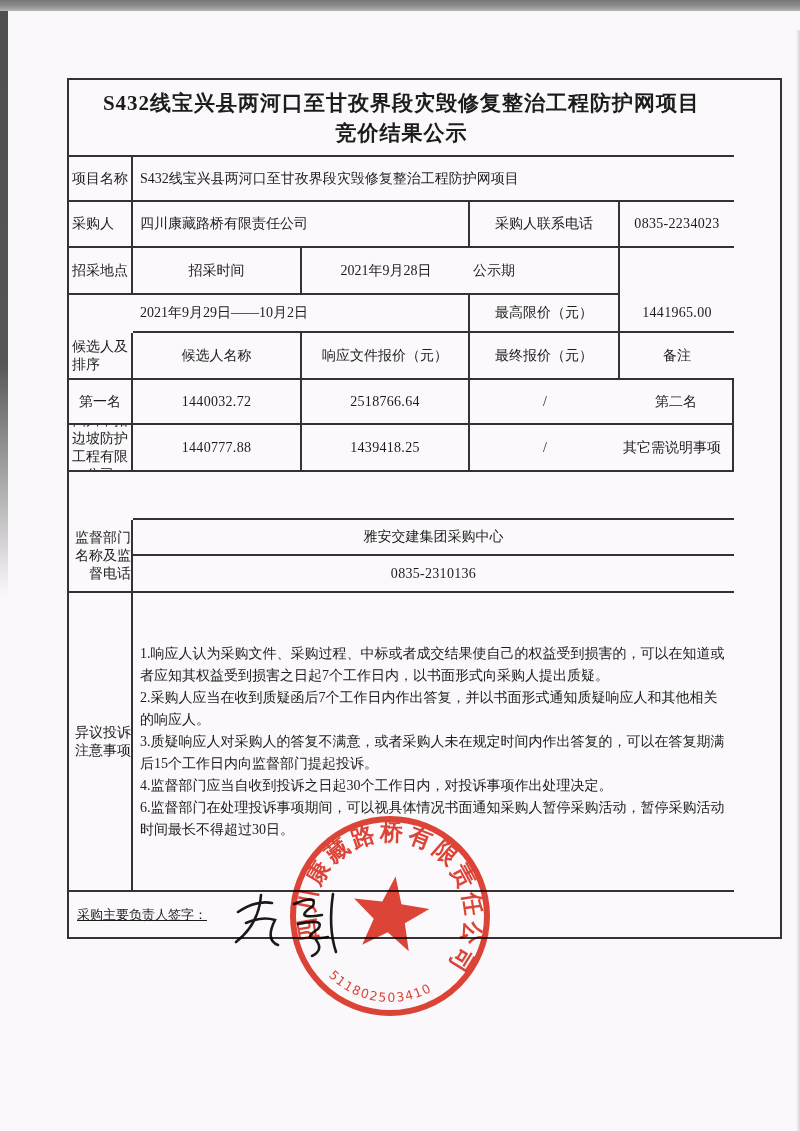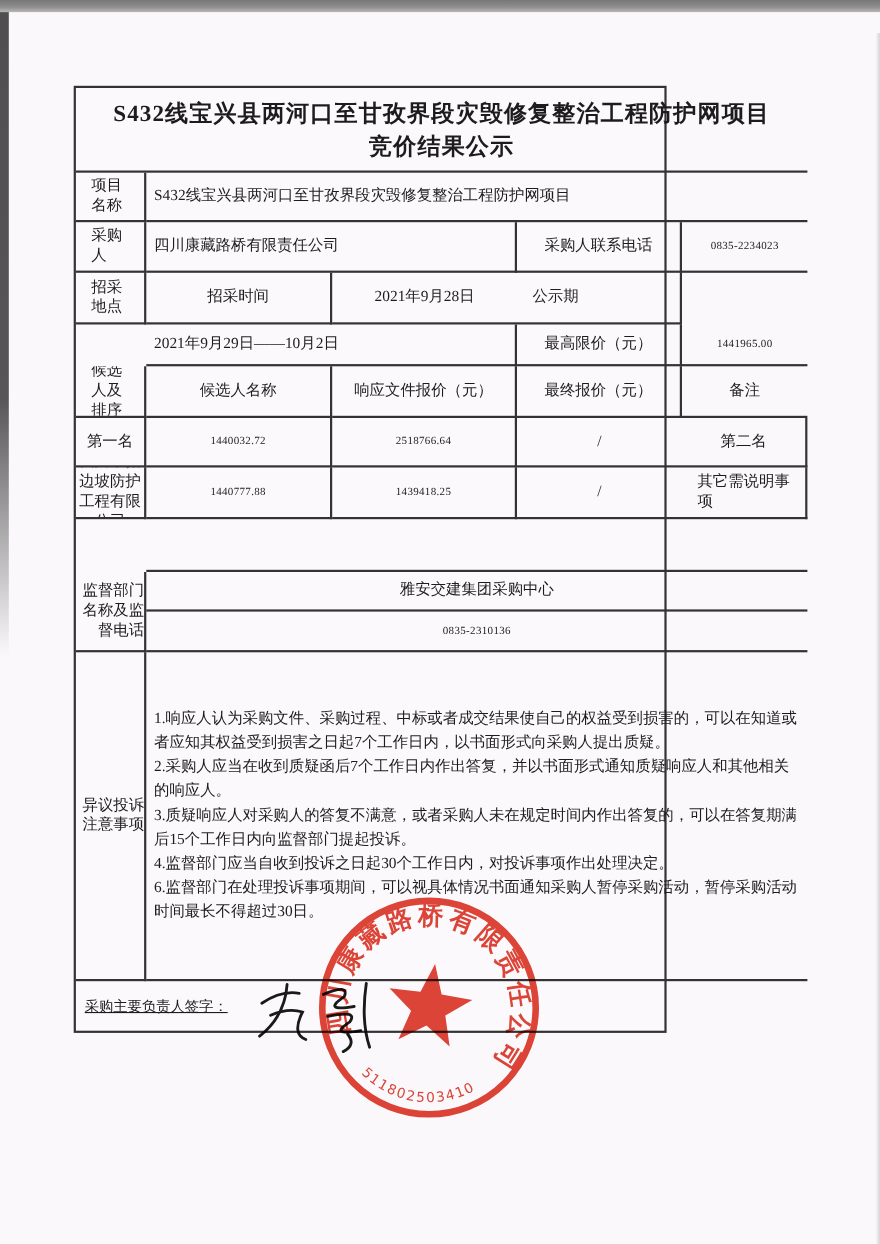--- a/index.html
+++ b/index.html
@@ -12,47 +12,47 @@
   
   .scan-top{position:absolute;left:0;top:0;width:800px;height:11px;
     background:linear-gradient(to bottom,#777 0%,#8d8d8d 55%,#b9b5b8 100%);}
   .scan-left{position:absolute;left:0;top:11px;width:8px;height:585px;
     background:linear-gradient(to bottom,#4f4f4f 0%,#565656 60%,rgba(110,110,110,0) 100%);}
   .scan-right{position:absolute;right:0;top:30px;width:4px;height:1101px;
     background:linear-gradient(to left,rgba(150,145,150,.35),rgba(150,145,150,0));}
 
   
   .doc-table{
-    position:absolute;left:67px;top:78px;width:539px;height:861px;
+    position:absolute;left:67px;top:78px;width:715px;height:861px;
     box-sizing:border-box;border:2px solid #343233;
     display:grid;
     grid-template-columns:64px 169px 168px 150px 114px;
     grid-template-rows:77px 45px 46px 47px 38px 47px 45px 47px 48px 36px 37px 299px 45px;
     background:#fbf9fb;
   }
   .cell{
     border-right:2px solid #343233;border-bottom:2px solid #343233;
     display:flex;align-items:center;box-sizing:border-box;
     font-size:14px;line-height:18px;overflow:hidden;
   }
   .lr{border-right:none;}
   .lb{border-bottom:none;}
-  .lab{padding:0 14px;}
+  .lab{padding:0 3px;}
   .pad{padding:2px 7px;}
   .ctr{justify-content:center;text-align:center;}
   .tctr{text-align:right;width:100%;}
   .title-cell{grid-column:1/6;flex-direction:column;justify-content:center;
     font-size:21px;font-weight:bold;letter-spacing:1px;line-height:30px;text-align:center;}
   .span4{grid-column:2/6;}
   .span2{grid-column:2/4;}
   .objection-body{flex-direction:column;justify-content:center;align-items:flex-start;
     padding:0 8px 0 7px;line-height:22px;font-size:14px;}
   .objection-body div{margin:0;}
   .sig-row{grid-column:1/6;font-size:13px;padding-left:8px;text-decoration:underline;}
-  .num{font-size:10px;letter-spacing:.3px;}
+  .num{font-size:14px;letter-spacing:.3px;}
 
   
   .seal{position:absolute;left:282px;top:808px;width:216px;height:216px;
     mix-blend-mode:multiply;opacity:.92;}
   .handwriting{position:absolute;left:228px;top:882px;width:140px;height:78px;
     mix-blend-mode:multiply;}
 </style>
 </head>
 <body>
 

